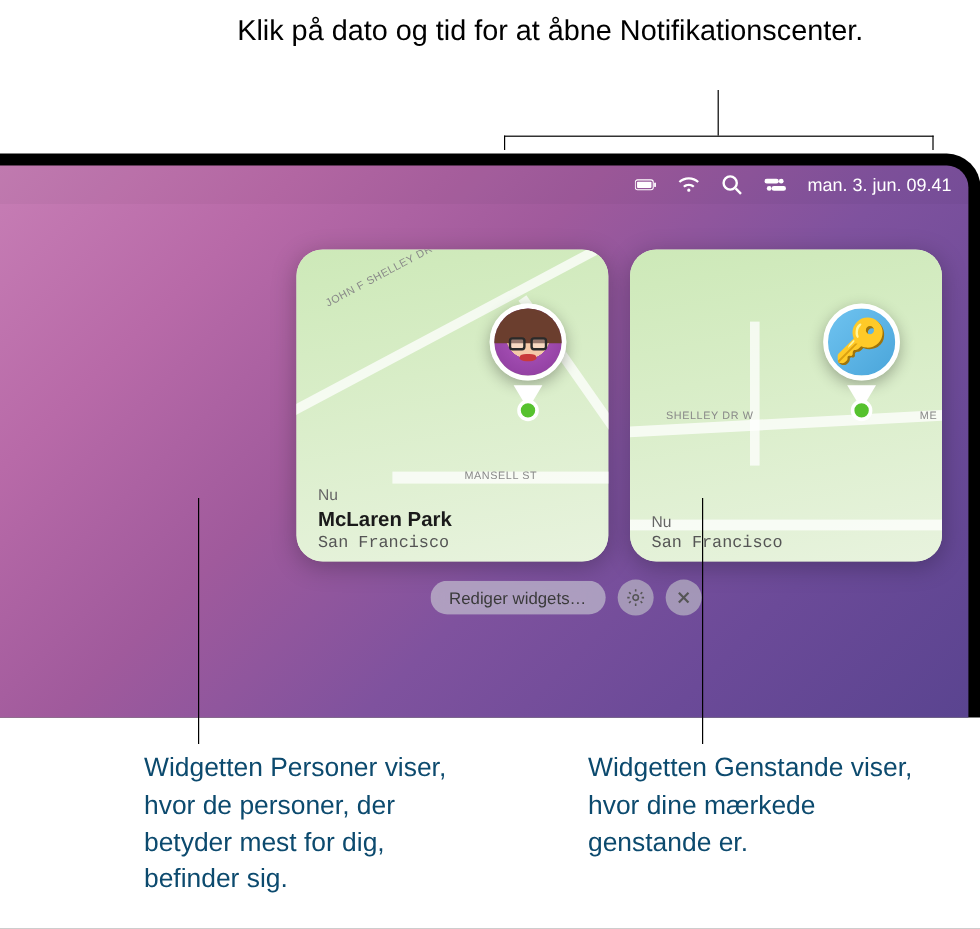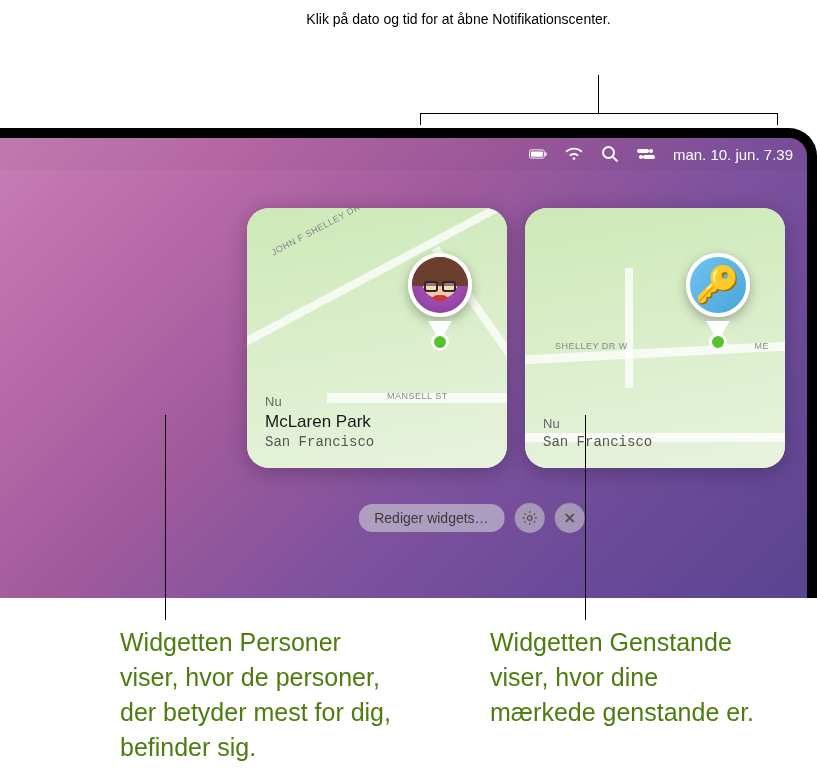--- a/index.html
+++ b/index.html
@@ -14,21 +14,21 @@
       background: #ffffff;
       position: relative;
       overflow: hidden;
     }
     .callout-top {
       position: absolute;
       top: 10px;
       left: 180px;
       right: 80px;
       text-align: center;
-      font-size: 14px;
+      font-size: 24px;
       color: #000;
       line-height: 1.35;
     }
     .callout-brackets {
       position: absolute;
       top: 75px;
       left: 420px;
       width: 358px;
       height: 50px;
     }
@@ -209,48 +209,47 @@
     }
     .key-pin {
       background: linear-gradient(135deg, #6fc3f0, #4aa5da);
     }
     .key-icon-inner {
       font-size: 36px;
     }
     .widget-info {
       position: absolute;
       left: 18px;
-      bottom: 18px;
+      bottom: 7px;
     }
     .widget-time {
       font-size: 13px;
       color: #666;
       margin-bottom: 3px;
     }
     .widget-place {
       font-size: 17px;
-      font-weight: 400;
+      font-weight: 700;
       color: #1a1a1a;
       margin-bottom: 2px;
     }
     .widget-city {
       font-size: 14px;
       color: #555;
       font-family: Liberation Mono, monospace;
     }
 
     .widget-controls {
       position: absolute;
       top: 345px;
       left: 50%;
       transform: translateX(-20%);
       display: flex;
       align-items: center;
       gap: 10px;
-      margin-top: 20px;
     }
     .edit-widgets-btn {
       background: rgba(200,200,210,0.65);
       backdrop-filter: blur(10px);
       border-radius: 16px;
       padding: 6px 16px;
       font-size: 14px;
       color: #3a3a3a;
       font-weight: 400;
     }
@@ -261,22 +260,22 @@
       background: rgba(190,190,200,0.65);
       display: flex;
       align-items: center;
       justify-content: center;
       color: #444;
     }
     .control-circle svg { width: 16px; height: 16px; }
 
     .callout-bottom {
       position: absolute;
-      font-size: 25px;
-      color: #4d7c0f;
+      font-size: 22px;
+      color: #0c4a6e;
       line-height: 1.4;
       max-width: 280px;
     }
     .callout-bottom-left {
       top: 625px;
       left: 120px;
     }
     .callout-bottom-right {
       top: 625px;
       left: 490px;
@@ -323,21 +322,21 @@
           </svg>
       </span>
       <span class="menu-icon">
         <svg viewBox="0 0 18 12" fill="#fff">
             <rect x="0" y="1" width="12" height="4" rx="2"></rect>
             <circle cx="14" cy="3" r="2"></circle>
             <circle cx="4" cy="9" r="2"></circle>
             <rect x="6" y="7" width="12" height="4" rx="2"></rect>
           </svg>
       </span>
-      <span class="menu-datetime">man. 10. jun.  7.39</span>
+      <span class="menu-datetime">man. 3. jun.  09.41</span>
     </div>
 
     <div class="widgets-container">
 
       <div class="widget">
         <div class="widget-map">
           <div class="road" style="top:60px;left:-20px;width:300px;height:8px;transform:rotate(-28deg);"></div>
           <div class="road" style="top:110px;left:150px;width:180px;height:8px;transform:rotate(55deg);"></div>
           <div class="road" style="top:185px;left:80px;width:250px;height:10px;"></div>
           <span class="road-label" style="top:40px;left:25px;transform:rotate(-28deg);">JOHN F SHELLEY DR</span>
@@ -361,21 +360,21 @@
           <div class="widget-city">San Francisco</div>
         </div>
       </div>
 
       <div class="widget">
         <div class="widget-map">
           <div class="road" style="top:140px;left:-20px;width:320px;height:9px;transform:rotate(-3deg);"></div>
           <div class="road" style="top:225px;left:-20px;width:320px;height:9px;"></div>
           <div class="road" style="top:60px;left:100px;width:8px;height:120px;"></div>
           <span class="road-label" style="top:133px;left:30px;">SHELLEY DR W</span>
-          <span class="road-label" style="top:133px;right:16px;">ME</span>
+          <span class="road-label" style="top:133px;right:4px;">ME</span>
         </div>
         <div class="widget-pin key-pin">
           <span class="key-icon-inner">🔑</span>
           <div class="pin-stem"></div>
           <div class="pin-dot"></div>
         </div>
         <div class="widget-info">
           <div class="widget-time">Nu</div>
           <div class="widget-city">San Francisco</div>
         </div>

